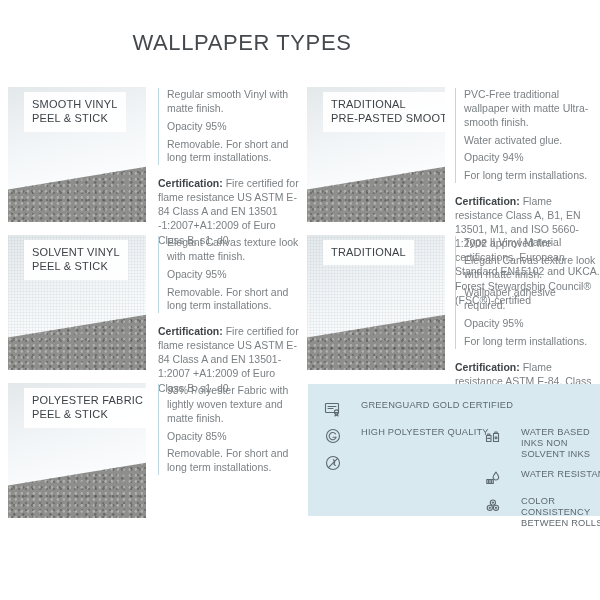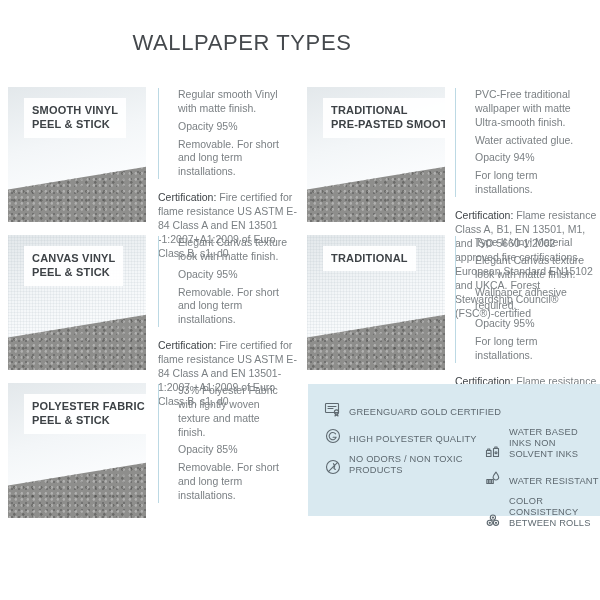--- a/index.html
+++ b/index.html
@@ -15,38 +15,38 @@
         background:linear-gradient(165deg,#e3e8eb 0%,#f3f6f8 40%,#fdfeff 78%);}
   .thumb.canvas-tex::before{content:"";position:absolute;inset:0;
         background:repeating-linear-gradient(0deg,rgba(170,182,190,.14) 0 1px,transparent 1px 3px),
                    repeating-linear-gradient(90deg,rgba(170,182,190,.14) 0 1px,transparent 1px 3px);}
   .concrete{position:absolute;inset:0;background-color:#8e8e8c;
         background-image:radial-gradient(circle at 30% 40%,rgba(255,255,255,.30) 0 1px,transparent 1.6px),
                          radial-gradient(circle at 70% 60%,rgba(50,50,48,.38) 0 1px,transparent 1.6px),
                          radial-gradient(circle at 55% 15%,rgba(40,40,40,.28) 0 1px,transparent 1.4px);
         background-size:6px 6px,9px 9px,7px 7px;
         clip-path:polygon(0 76%,100% 59%,100% 100%,0 100%);}
-  .thumb-label{position:absolute;left:16px;top:11px;background:rgba(255,255,255,.93);
-        padding:5px 8px 6px;font-size:11px;line-height:1.3;font-weight:700;
+  .thumb-label{position:absolute;left:16px;top:5px;background:rgba(255,255,255,.93);
+        padding:5px 8px 6px;font-size:11px;line-height:1.3;font-weight:400;
         color:#3d4246;letter-spacing:.2px;white-space:nowrap;}
   .thumb-label span{display:block;}
   .card-text{flex:1;padding-top:1px;}
   .desc{border-left:1.5px solid var(--divider-accent,#bcd9e4);padding-left:8px;
         font-size:10.5px;line-height:1.32;color:var(--text-muted,#7b8084);}
-  .desc p{margin:0 11px 4px;}
+  .desc p{margin:0 0 4px;}
   .desc p:last-child{margin-bottom:0;}
   .cert{margin:11px 0 0;font-size:10.5px;line-height:1.34;color:var(--text-muted,#7b8084);}
-  .cert b{color:var(--text-dark,#3f4448);font-weight:400;}
+  .cert b{color:var(--text-dark,#3f4448);font-weight:700;}
   .features{position:absolute;left:308px;top:384px;width:292px;height:132px;
         background:var(--features-bg,#d9e9f0);box-sizing:border-box;
         padding:16px 10px 10px 16px;display:flex;}
   .feat-col{display:flex;flex-direction:column;gap:9px;}
   .feat-col-left{width:160px;flex:0 0 160px;}
   .feat-col-right{flex:1;margin-top:27px;}
-  .feat{display:flex;align-items:flex-end;gap:7px;}
+  .feat{display:flex;align-items:flex-start;gap:19px;}
   .feat svg{flex:0 0 18px;width:18px;height:18px;stroke:var(--icon,#5e6970);
         fill:none;stroke-width:1.1;stroke-linecap:round;stroke-linejoin:round;}
   .feat .flabel{font-size:9.3px;line-height:1.18;letter-spacing:.2px;
         color:var(--icon,#5e6970);max-width:118px;}
   .feat.nowrap .flabel{white-space:nowrap;max-width:none;}
 </style>
 </head>
 <body>
 
 <div id="page">
@@ -87,21 +87,21 @@
         <p>For long term installations.</p>
       </div>
       <p class="cert"><b>Certification:</b> <span>Flame resistance Class A, B1, EN 13501, M1, and ISO 5660-1:2002 approved fire certifications. European Standard EN15102 and UKCA. Forest Stewardship Council® (FSC®)-certified</span></p>
     </div>
   </div>
 
   <div class="card card-l row2">
     <div class="thumb canvas-tex">
       <div class="concrete"></div>
       <div class="thumb-label">
-        <span>CANVAS VINYL</span>
+        <span>SOLVENT VINYL</span>
         <span>PEEL &amp; STICK</span>
       </div>
     </div>
     <div class="card-text">
       <div class="desc">
         <p>Elegant Canvas texture look with matte finish.</p>
         <p>Opacity 95%</p>
         <p>Removable.  For short and long term installations.</p>
       </div>
       <p class="cert"><b>Certification:</b> <span>Fire certified for flame resistance US ASTM E-84 Class A and EN 13501-1:2007 +A1:2009 of Euro Class B, s1, d0</span></p>
@@ -161,21 +161,20 @@
           <path d="M11.6 6.9a3.6 3.6 0 1 0 .6 3.3h-3.1"></path>
         </svg>
         <span class="flabel">HIGH POLYESTER QUALITY</span>
       </div>
       <div class="feat">
         <svg viewBox="0 0 18 18">
           <circle cx="9" cy="9" r="6.5"></circle>
           <path d="M9.4 5.6c1.4 1.4 1.5 3.2.4 4.5l1.5 1.4"></path>
           <path d="M4.4 13.6L13.6 4.4"></path>
         </svg>
-        <span class="flabel">NO ODORS / NON TOXIC PRODUCTS</span>
       </div>
     </div>
     <div class="feat-col feat-col-right">
       <div class="feat">
         <svg viewBox="0 0 18 18">
           <path d="M2.5 8.5h4.5v6H2.5z M3.7 8.5V7h2.1v1.5 M3.8 11.4h1.9"></path>
           <path d="M9.5 6.5h5v8h-5z M10.8 6.5V5h2.3v1.5"></path>
           <circle cx="12" cy="10.7" r="1"></circle>
         </svg>
         <span class="flabel">WATER BASED INKS NON SOLVENT INKS</span>

